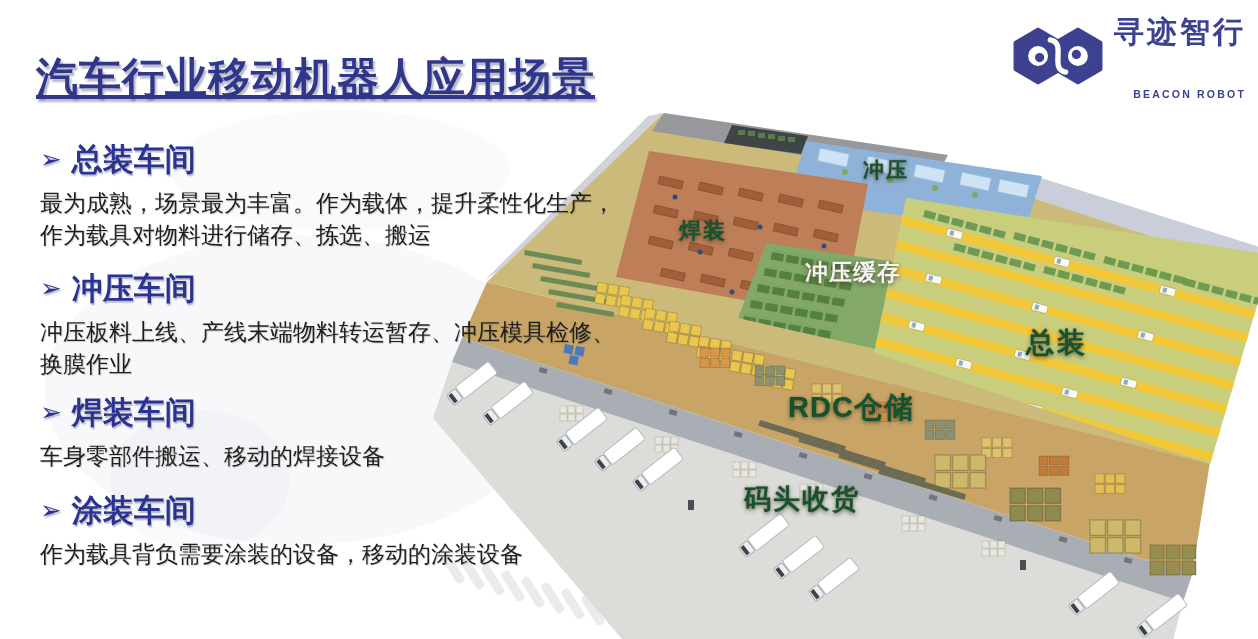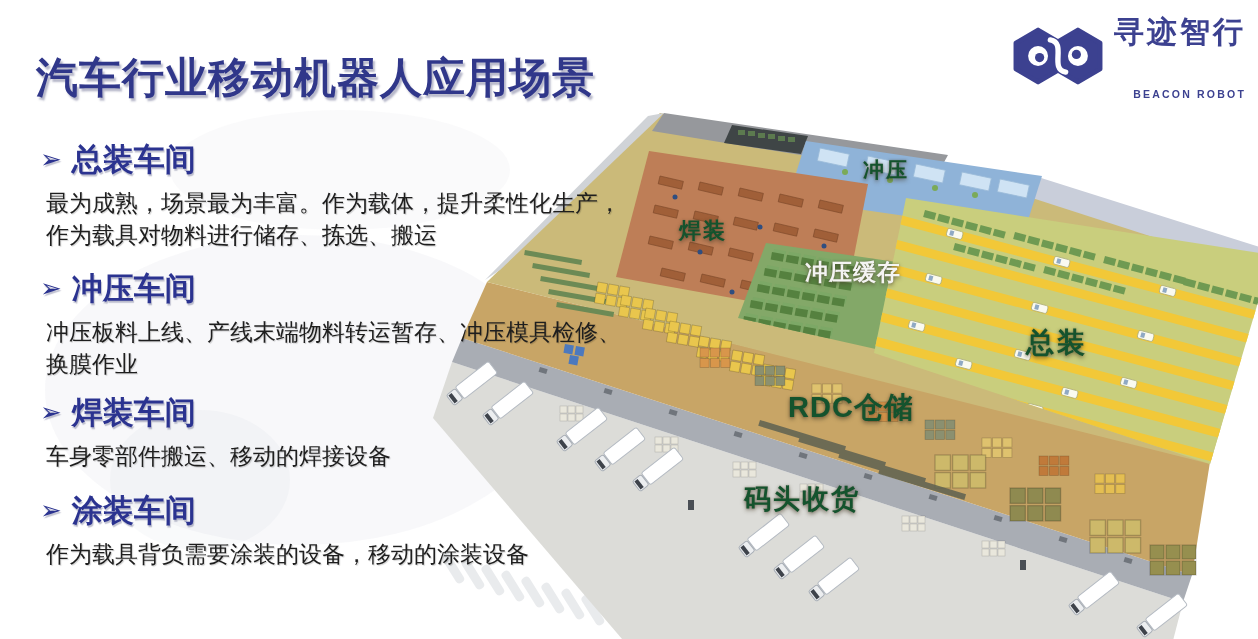--- a/index.html
+++ b/index.html
@@ -4,33 +4,34 @@
 <style>
   html,body{margin:0;padding:0;background:#fff;}
   .slide{
     position:relative;width:1258px;height:639px;overflow:hidden;background:#ffffff;
     font-family:"Liberation Sans","DejaVu Sans",sans-serif;
   }
   .title{
     position:absolute;left:36px;top:22px;font-size:42px;font-weight:800;
     color:#30378a;letter-spacing:1px;white-space:nowrap;
     text-shadow:2px 3px 2px rgba(45,50,100,.35);
+    text-decoration:underline;
   }
   
   .logo{position:absolute;right:12px;top:12px;display:flex;align-items:center;gap:10px;}
   .logo-text{display:flex;flex-direction:column;align-items:flex-start;gap:33px;}
   .logo-name{font-size:30px;font-weight:800;color:#3c4190;letter-spacing:3px;white-space:nowrap;}
   .logo-sub{font-size:10.5px;font-weight:700;color:#3c4190;letter-spacing:2.2px;margin-top:2px;align-self:flex-end;}
   
   .sec{position:absolute;left:40px;width:592px;}
   .sec-head{display:flex;align-items:center;gap:10px;font-size:31px;font-weight:800;color:#2b3390;
     text-shadow:1px 2px 1px rgba(45,50,100,.3);white-space:nowrap;}
   .sec-head .arrow{font-size:26px;font-weight:400;transform:translateY(-1px);}
   .sec-body{margin-top:6px;font-size:23px;line-height:32px;color:#1e1e1e;
-    text-shadow:1px 1px 1px rgba(0,0,0,.18);margin-left:6px;}
+    text-shadow:1px 1px 1px rgba(0,0,0,.18);}
   .s0{top:139px}.s1{top:268px}.s2{top:392px}.s3{top:490px}
   
   .factory{position:absolute;left:0;top:0;width:1258px;height:639px;}
   .zl{position:absolute;transform:translate(-50%,-50%);color:#14532d;font-weight:800;white-space:nowrap;
       text-shadow:0 2px 4px rgba(70,60,40,.65),0 0 2px rgba(90,80,60,.5);}
   .zl-weld{left:703px;top:231px;font-size:22px;letter-spacing:2px;}
   .zl-press{left:886px;top:170px;font-size:21px;letter-spacing:2px;}
   .zl-buffer{left:845px;top:272px;font-size:23px;letter-spacing:1px;color:#f4f4f2;margin-left:8px;}
   .zl-assembly{left:1057px;top:343px;font-size:28px;letter-spacing:3px;}
   .zl-rdc{left:851px;top:408px;font-size:29px;letter-spacing:1px;}

